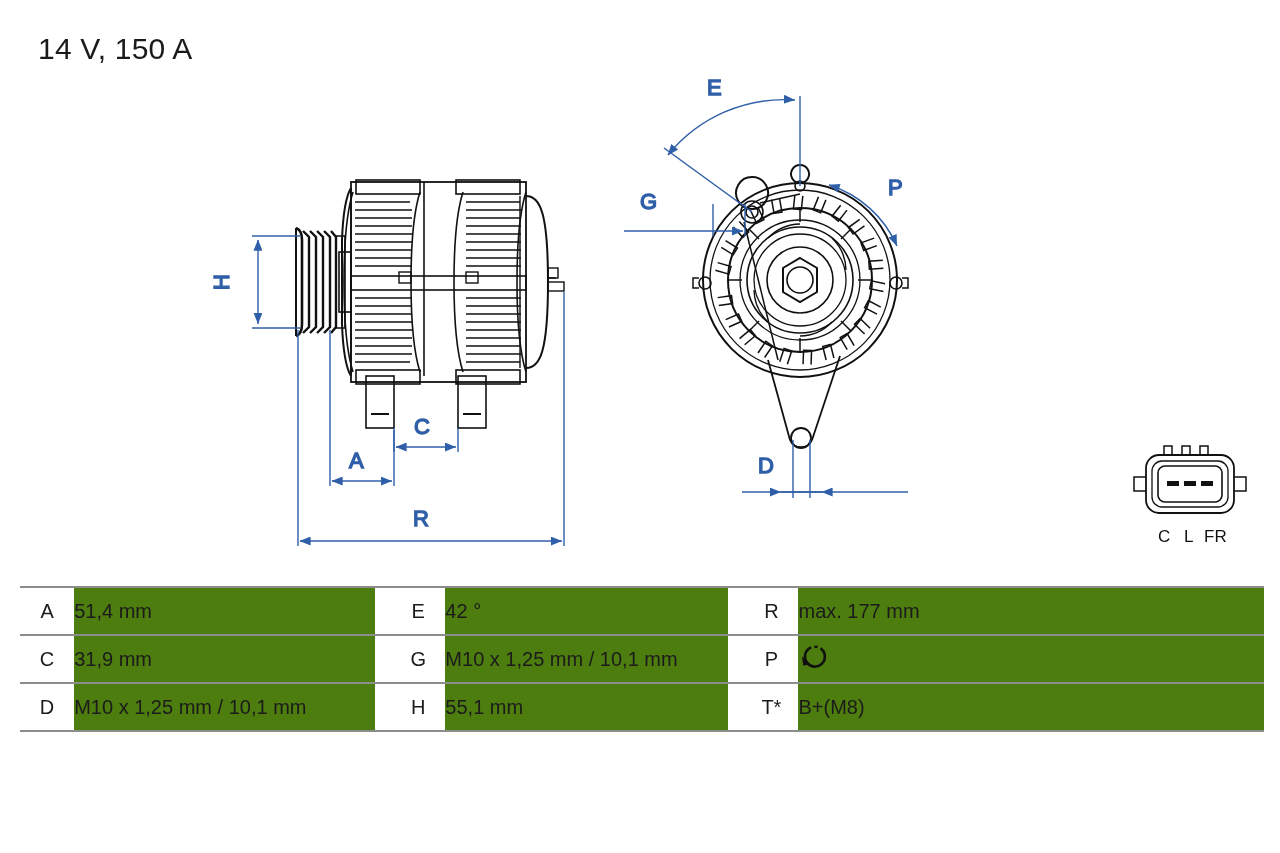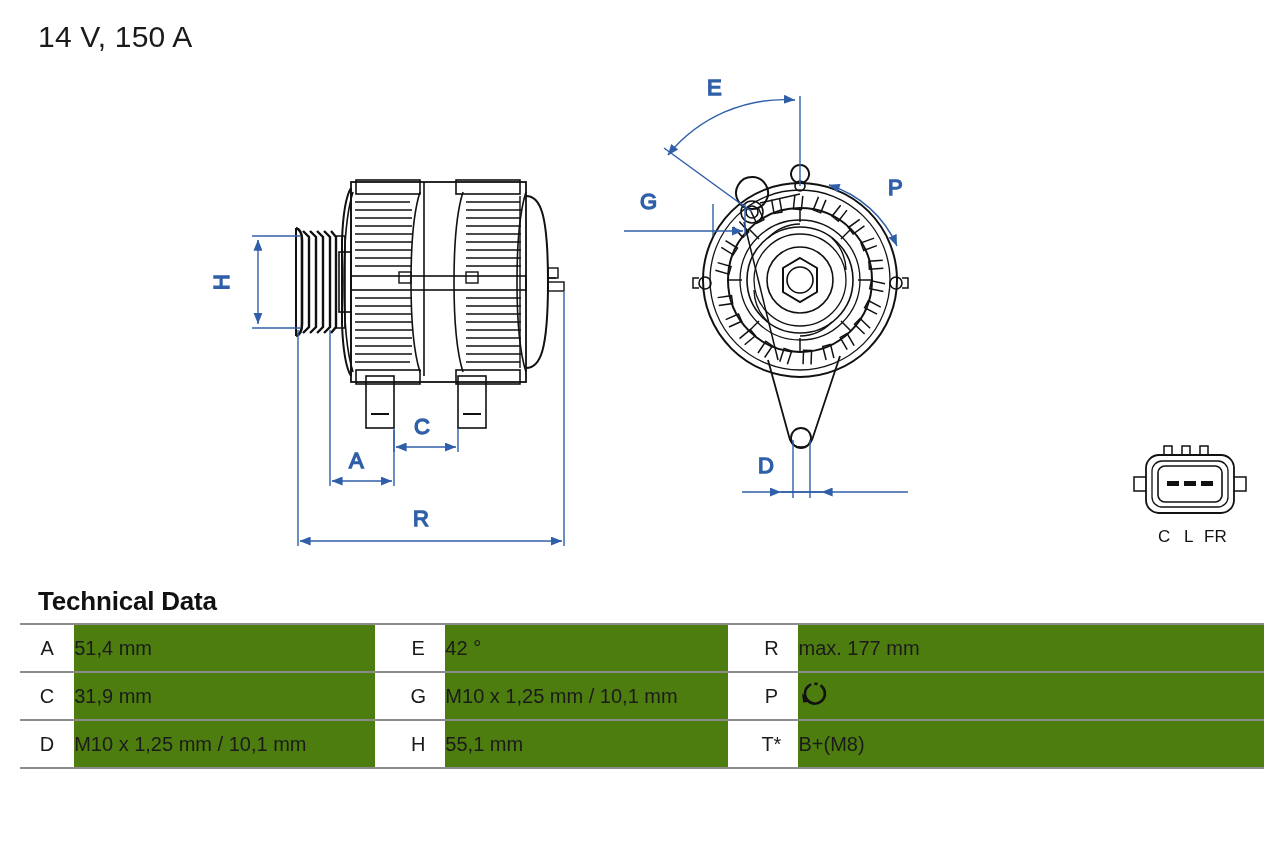--- a/index.html
+++ b/index.html
@@ -1,20 +1,20 @@
 <!DOCTYPE html>
 <html><head>
 <meta charset="utf-8">
 <style>
   html,body{margin:0;padding:0;background:#ffffff;}
   body{width:1280px;height:853px;position:relative;overflow:hidden;
        font-family:"Liberation Sans","DejaVu Sans",sans-serif;color:#111;}
 
   
-  #page-title{position:absolute;left:38px;top:20px;font-size:30px;font-weight:400;
+  #page-title{position:absolute;left:38px;top:32px;font-size:30px;font-weight:400;
               letter-spacing:.2px;color:#1a1a1a;}
 
   
   #drawings{position:absolute;left:0;top:0;width:1280px;height:580px;}
   #drawings svg{display:block;}
 
   
   #tech-block{position:absolute;left:0;top:586px;width:1280px;}
   #tech-heading{font-size:26px;font-weight:bold;color:#111;margin:0 0 6px 38px;
                 letter-spacing:-0.2px;}
@@ -337,21 +337,20 @@
   </g>
   <g class="conn-labels" fill="#111" font-family="Liberation Sans, sans-serif" font-size="17">
     <text x="1158" y="542">C</text>
     <text x="1184" y="542">L</text>
     <text x="1204" y="542">FR</text>
   </g>
 </svg>
 </div>
 
 <div id="tech-block">
-  <div id="tech-heading">Technical Data</div>
 
   <table class="tdata">
     <tbody>
       <tr>
         <td class="lbl">A</td>
         <td class="val v-a">51,4 mm</td>
         <td class="pad"></td>
         <td class="lbl">E</td>
         <td class="val v-b">42 °</td>
         <td class="pad"></td>

